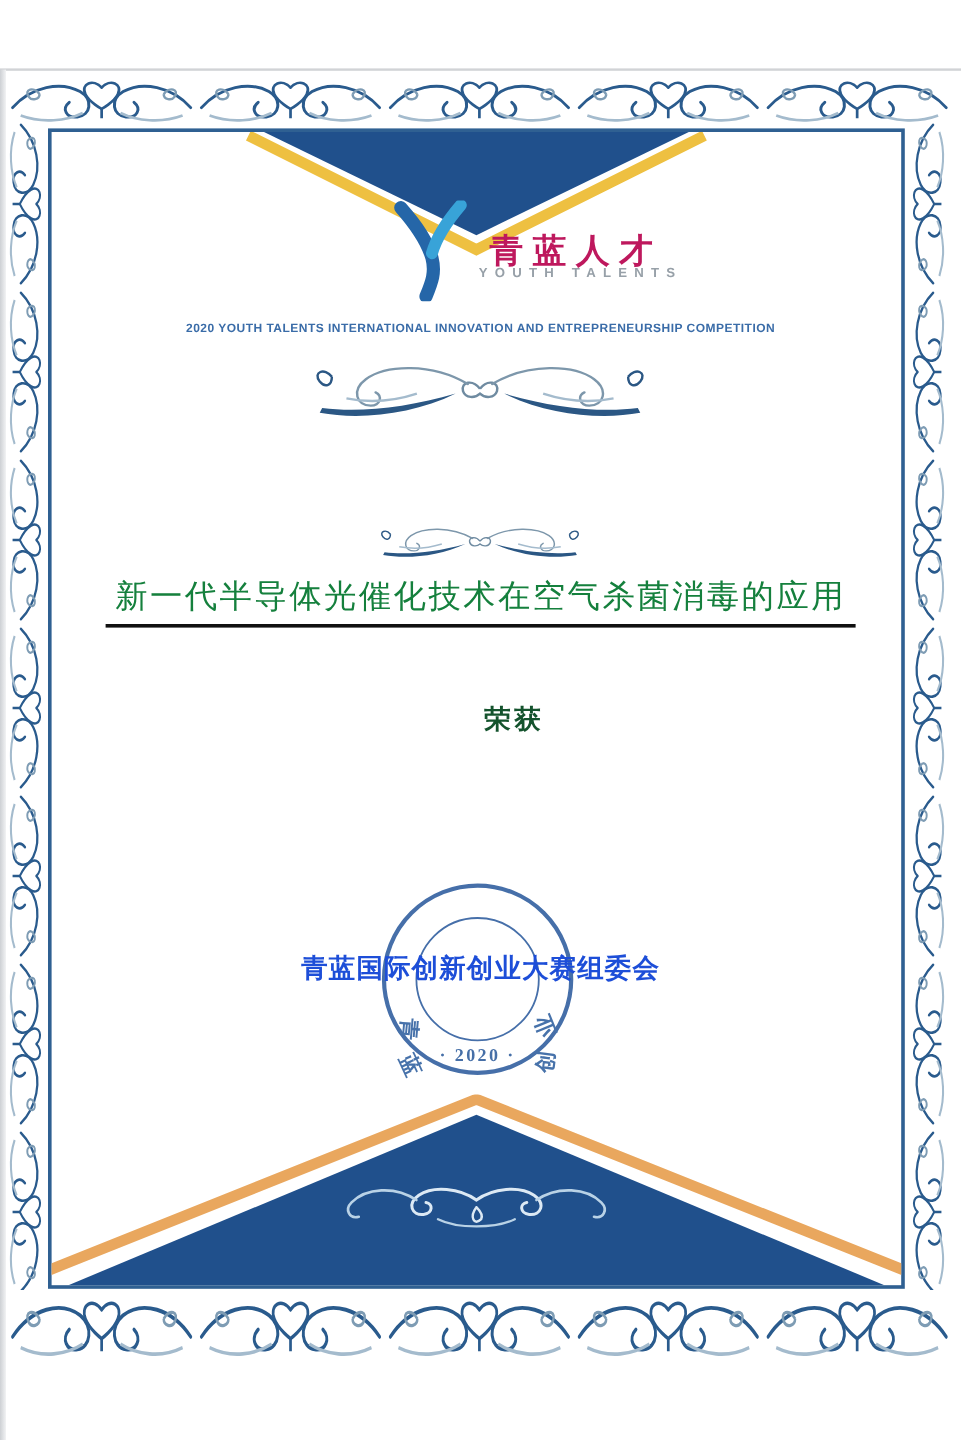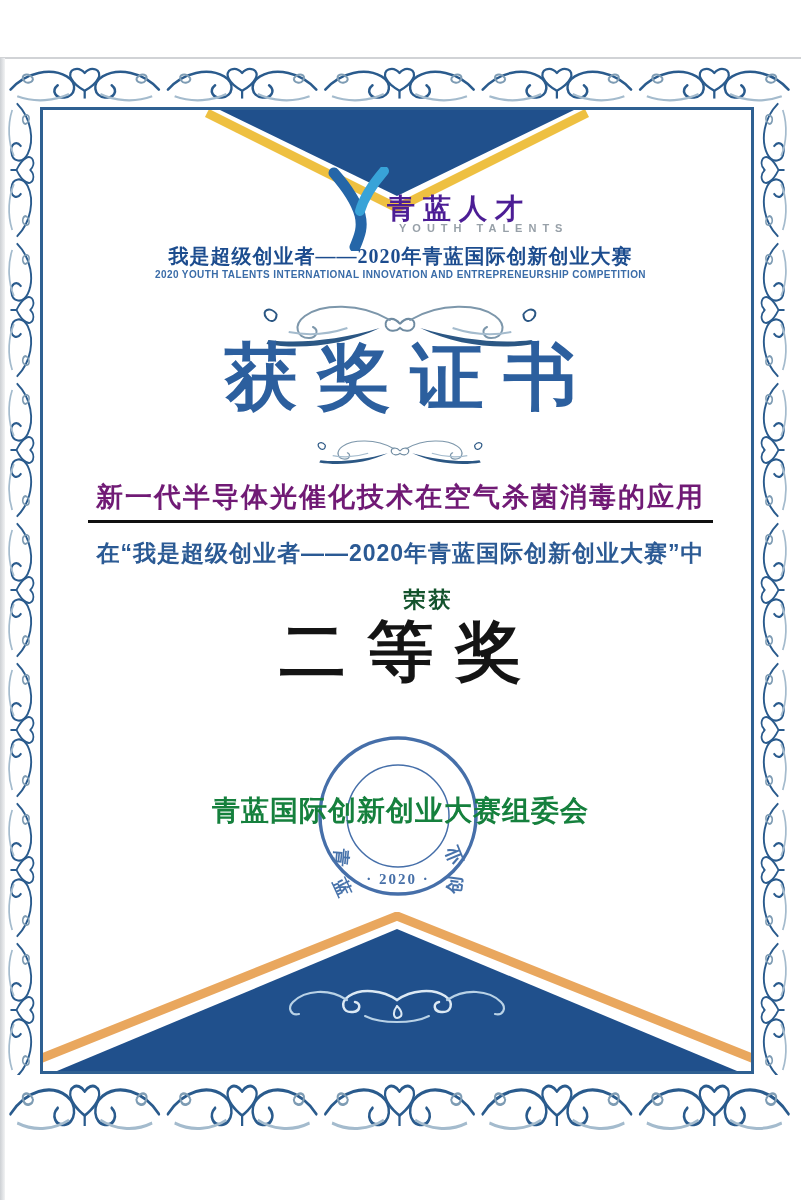--- a/index.html
+++ b/index.html
@@ -11,40 +11,40 @@
   
   .paper-edge-top{left:0;top:57px;width:801px;height:2px;background:#b9bcc0;opacity:.65;}
   .paper-edge-left{left:0;top:58px;width:5px;height:1142px;
         background:linear-gradient(to right,#cdd0d4,#f2f3f4);}
 
   
   .inner-rect{left:40px;top:107px;width:714px;height:967px;box-sizing:border-box;
         border:3px solid #2f6092;}
 
   
-  .logo-cn{left:387px;top:190px;font-size:28px;font-weight:bold;color:#4c1d95;
+  .logo-cn{left:408px;top:190px;font-size:28px;font-weight:bold;color:#be185d;
         letter-spacing:8px;font-family:"Liberation Sans",sans-serif;}
   .logo-en{left:399px;top:222px;font-size:11px;font-weight:bold;color:#97a0a8;letter-spacing:6px;}
   .comp-cn{top:243px;font-size:20px;font-weight:bold;color:#1c4c8e;letter-spacing:1px;
         font-family:"Liberation Serif",serif;}
   .comp-en{top:269px;font-size:10px;font-weight:bold;color:#3a6ca8;letter-spacing:.4px;}
 
   .cert-title{top:341px;font-size:73px;font-weight:bold;color:#2c5f9e;letter-spacing:20px;
         text-indent:20px;line-height:1;font-family:"Liberation Serif",serif;}
 
   .project-line{top:479px;}
-  .project-line span{display:inline-block;font-size:27px;font-weight:bold;color:#701a75;
+  .project-line span{display:inline-block;font-size:27px;font-weight:normal;color:#15803d;
         letter-spacing:2px;border-bottom:3px solid #101010;padding:0 8px 5px 8px;
         font-family:"Liberation Serif",serif;}
   .body-line{top:538px;font-size:23px;font-weight:bold;color:#2b5a94;letter-spacing:1px;}
   .honor-word{top:585px;font-size:22px;font-weight:bold;color:#14532d;letter-spacing:3px;padding-left:28px;}
   .award-name{top:614px;font-size:66px;font-weight:bold;color:#141414;letter-spacing:22px;
         text-indent:22px;line-height:1.15;font-family:"Liberation Serif",serif;}
 
-  .issuer-line{top:792px;font-size:28px;font-weight:bold;color:#15803d;letter-spacing:1px;z-index:3;}
+  .issuer-line{top:792px;font-size:22px;font-weight:bold;color:#1d4ed8;letter-spacing:1px;z-index:3;}
   .date-line{top:827px;font-size:24px;font-weight:500;color:#2a2a2a;letter-spacing:2px;z-index:3;}
   .seal-svg{left:315px;top:733px;z-index:2;opacity:.88;}
 </style>
 </head>
 <body>
 
 <div class="page">
 
   <svg width="0" height="0" style="position:absolute">
     <defs>
@@ -156,37 +156,33 @@
     </g>
   </svg>
 
   <svg class="abs" style="left:322px;top:167px" width="72" height="84" viewBox="0 0 72 84">
     <path d="M12,6 C26,22 34,34 38,48 C41,60 38,68 33,80" fill="none" stroke="#2566a8" stroke-width="11" stroke-linecap="round"></path>
     <path d="M62,4 C50,18 42,30 38,44" fill="none" stroke="#38a3d8" stroke-width="10" stroke-linecap="round"></path>
   </svg>
   <div class="abs logo-cn">青蓝人才</div>
   <div class="abs logo-en">YOUTH TALENTS</div>
 
-  <div class="abs ctr comp-cn">我是超级创业者——2020年青蓝国际创新创业大赛</div>
   <div class="abs ctr comp-en">2020 YOUTH TALENTS INTERNATIONAL INNOVATION AND ENTREPRENEURSHIP COMPETITION</div>
 
   <svg class="abs" style="left:228px;top:298px" width="344" height="52" viewBox="0 0 340 52" preserveAspectRatio="none">
     <use href="#dividerMotif"></use>
   </svg>
-  <div class="abs ctr cert-title">获奖证书</div>
   <svg class="abs" style="left:296px;top:436px" width="208" height="30" viewBox="0 0 340 52" preserveAspectRatio="none">
     <use href="#dividerMotif"></use>
   </svg>
 
   <div class="abs ctr project-line">
     <span>新一代半导体光催化技术在空气杀菌消毒的应用</span>
   </div>
-  <div class="abs ctr body-line">在“我是超级创业者——2020年青蓝国际创新创业大赛”中</div>
   <div class="abs ctr honor-word">荣获</div>
-  <div class="abs ctr award-name">二等奖</div>
 
   <svg class="abs seal-svg" width="166" height="166" viewBox="0 0 166 166">
     <circle cx="83" cy="83" r="78" fill="none" stroke="#2d5c9e" stroke-width="3.5"></circle>
     <circle cx="83" cy="83" r="51" fill="none" stroke="#2d5c9e" stroke-width="1.5"></circle>
     <path id="sealArc" d="M25,110 A64,64 0 1 0 141,110" fill="none"></path>
     <text font-size="18" font-weight="bold" fill="#2e5f9f" letter-spacing="15" font-family="Liberation Serif, serif">
       <textPath href="#sealArc" startOffset="6">青蓝国际创新创业大赛</textPath>
     </text>
     <text x="83" y="151" text-anchor="middle" font-size="15" font-weight="bold" fill="#2d5c9c" letter-spacing="2" font-family="Liberation Serif, serif">· 2020 ·</text>
   </svg>

